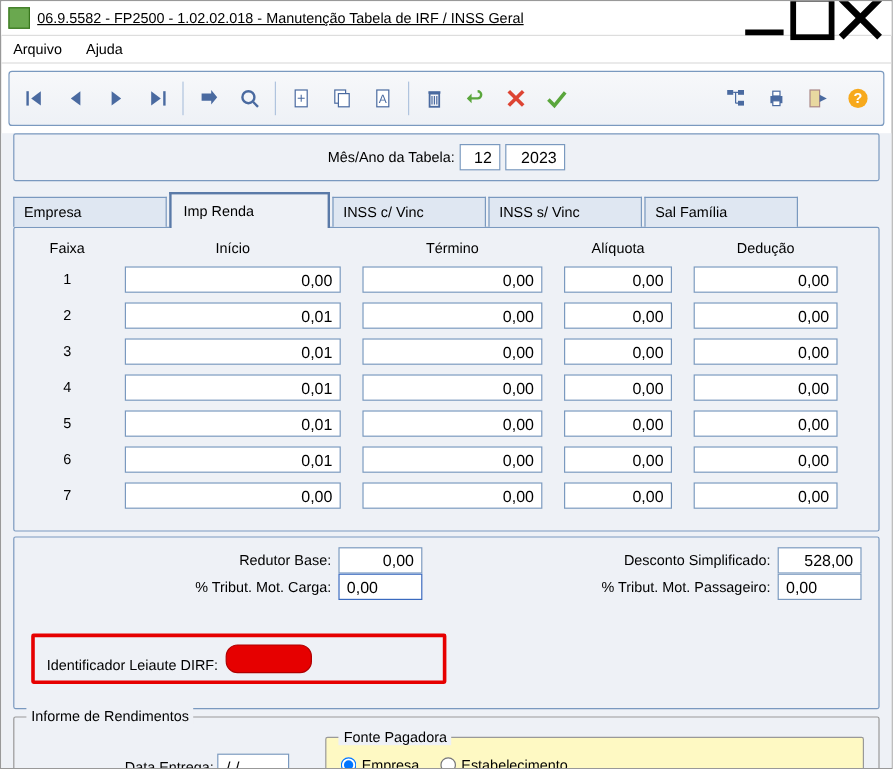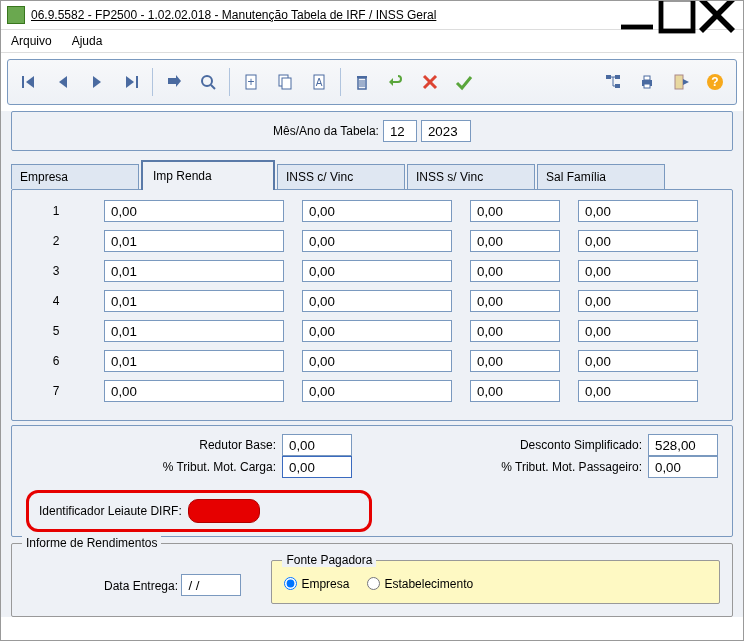--- a/index.html
+++ b/index.html
@@ -11,33 +11,33 @@
 .menubar{height:22px;display:flex;align-items:center;padding:0 4px;gap:8px;border-bottom:1px solid #ddd;}
 .menubar span{padding:2px 6px;}
 .toolbar{height:44px;border:1px solid #7a99bf;margin:6px;background:linear-gradient(#f7f8fa,#eef1f6);display:flex;align-items:center;padding:0 6px;gap:4px;border-radius:3px;}
 .tbtn{width:28px;height:28px;border:1px solid transparent;border-radius:3px;display:flex;align-items:center;justify-content:center;}
 .tbtn svg{width:20px;height:20px;}
 .tsep{width:1px;height:28px;background:#b0c4de;margin:0 2px;}
 .tspacer{flex:1;}
 .panel{border:1px solid #7a99bf;margin:4px 10px;background:#eef1f6;border-radius:2px;}
 .row-center{display:flex;align-items:center;justify-content:center;padding:8px 0;gap:4px;}
 .input{background:#fff;border:1px solid #7a99bf;height:22px;padding:0 6px;box-sizing:border-box;text-align:left;}
-.input.c{text-align:left;}
+.input.c{text-align:right;}
 .tabs{display:flex;margin:8px 10px 0 10px;gap:2px;align-items:flex-end;}
 .tab{border:1px solid #7a99bf;border-bottom:none;background:#dfe7f2;padding:5px 8px;min-width:110px;text-align:left;position:relative;}
 .tab.active{background:#eef1f6;padding:7px 10px;font-weight:normal;border:2px solid #5a7aa8;border-bottom:none;top:1px;z-index:2;}
 .grid{padding:10px 14px;}
 .ghead,.grow{display:grid;grid-template-columns:60px 180px 150px 90px 120px;gap:18px;align-items:center;margin-bottom:8px;}
 .ghead div{text-align:center;}
 .grow .lbl{text-align:center;}
 .grow .input{width:100%;}
 .bottom{padding:8px 14px;display:grid;grid-template-columns:1fr 1fr;gap:0 40px;align-items:center;}
 .bottom .pair{display:flex;align-items:center;justify-content:flex-end;gap:6px;}
 .bottom .pair .input{width:70px;}
-.highlight{border:3px solid #e60000;padding:6px 10px;margin:4px 14px;display:flex;align-items:center;gap:6px;width:320px;border-radius:12px;}
+.highlight{border:3px solid #e60000;padding:6px 10px;margin:20px 14px;display:flex;align-items:flex-end;gap:6px;width:320px;border-radius:2px;}
 .redfield{width:70px;height:22px;background:#e60000;border-radius:10px;border:1px solid #b00000;}
 .fieldset{border:1px solid #999;margin:6px 10px;border-radius:2px;position:relative;padding:16px 12px 12px 12px;}
 .fieldset .legend{position:absolute;top:-8px;left:10px;background:#eef1f6;padding:0 4px;}
 .radio-row{display:flex;gap:18px;align-items:center;}
 .radio-row label{display:flex;align-items:flex-start;gap:4px;}
 input[type=radio]{margin:0;}
 .body-area{background:#eef1f6;}
 </style>
 </head>
 <body>
@@ -193,20 +193,27 @@
     <div class="tabs">
       <div class="tab">Empresa</div>
       <div class="tab active">Imp Renda</div>
       <div class="tab">INSS c/ Vinc</div>
       <div class="tab">INSS s/ Vinc</div>
       <div class="tab">Sal Família</div>
     </div>
 
     <div class="panel" style="margin-top:0">
       <div class="grid">
+        <div class="ghead">
+          <div>Faixa</div>
+          <div>Início</div>
+          <div>Término</div>
+          <div>Alíquota</div>
+          <div>Dedução</div>
+        </div>
         <div id="rows">
             <div class="grow">
               <div class="lbl">1</div>
               <input class="input c" value="0,00" style="">
               <input class="input c" value="0,00" style="">
               <input class="input c" value="0,00" style="">
               <input class="input c" value="0,00" style="">
             </div>
             <div class="grow">
               <div class="lbl">2</div>

